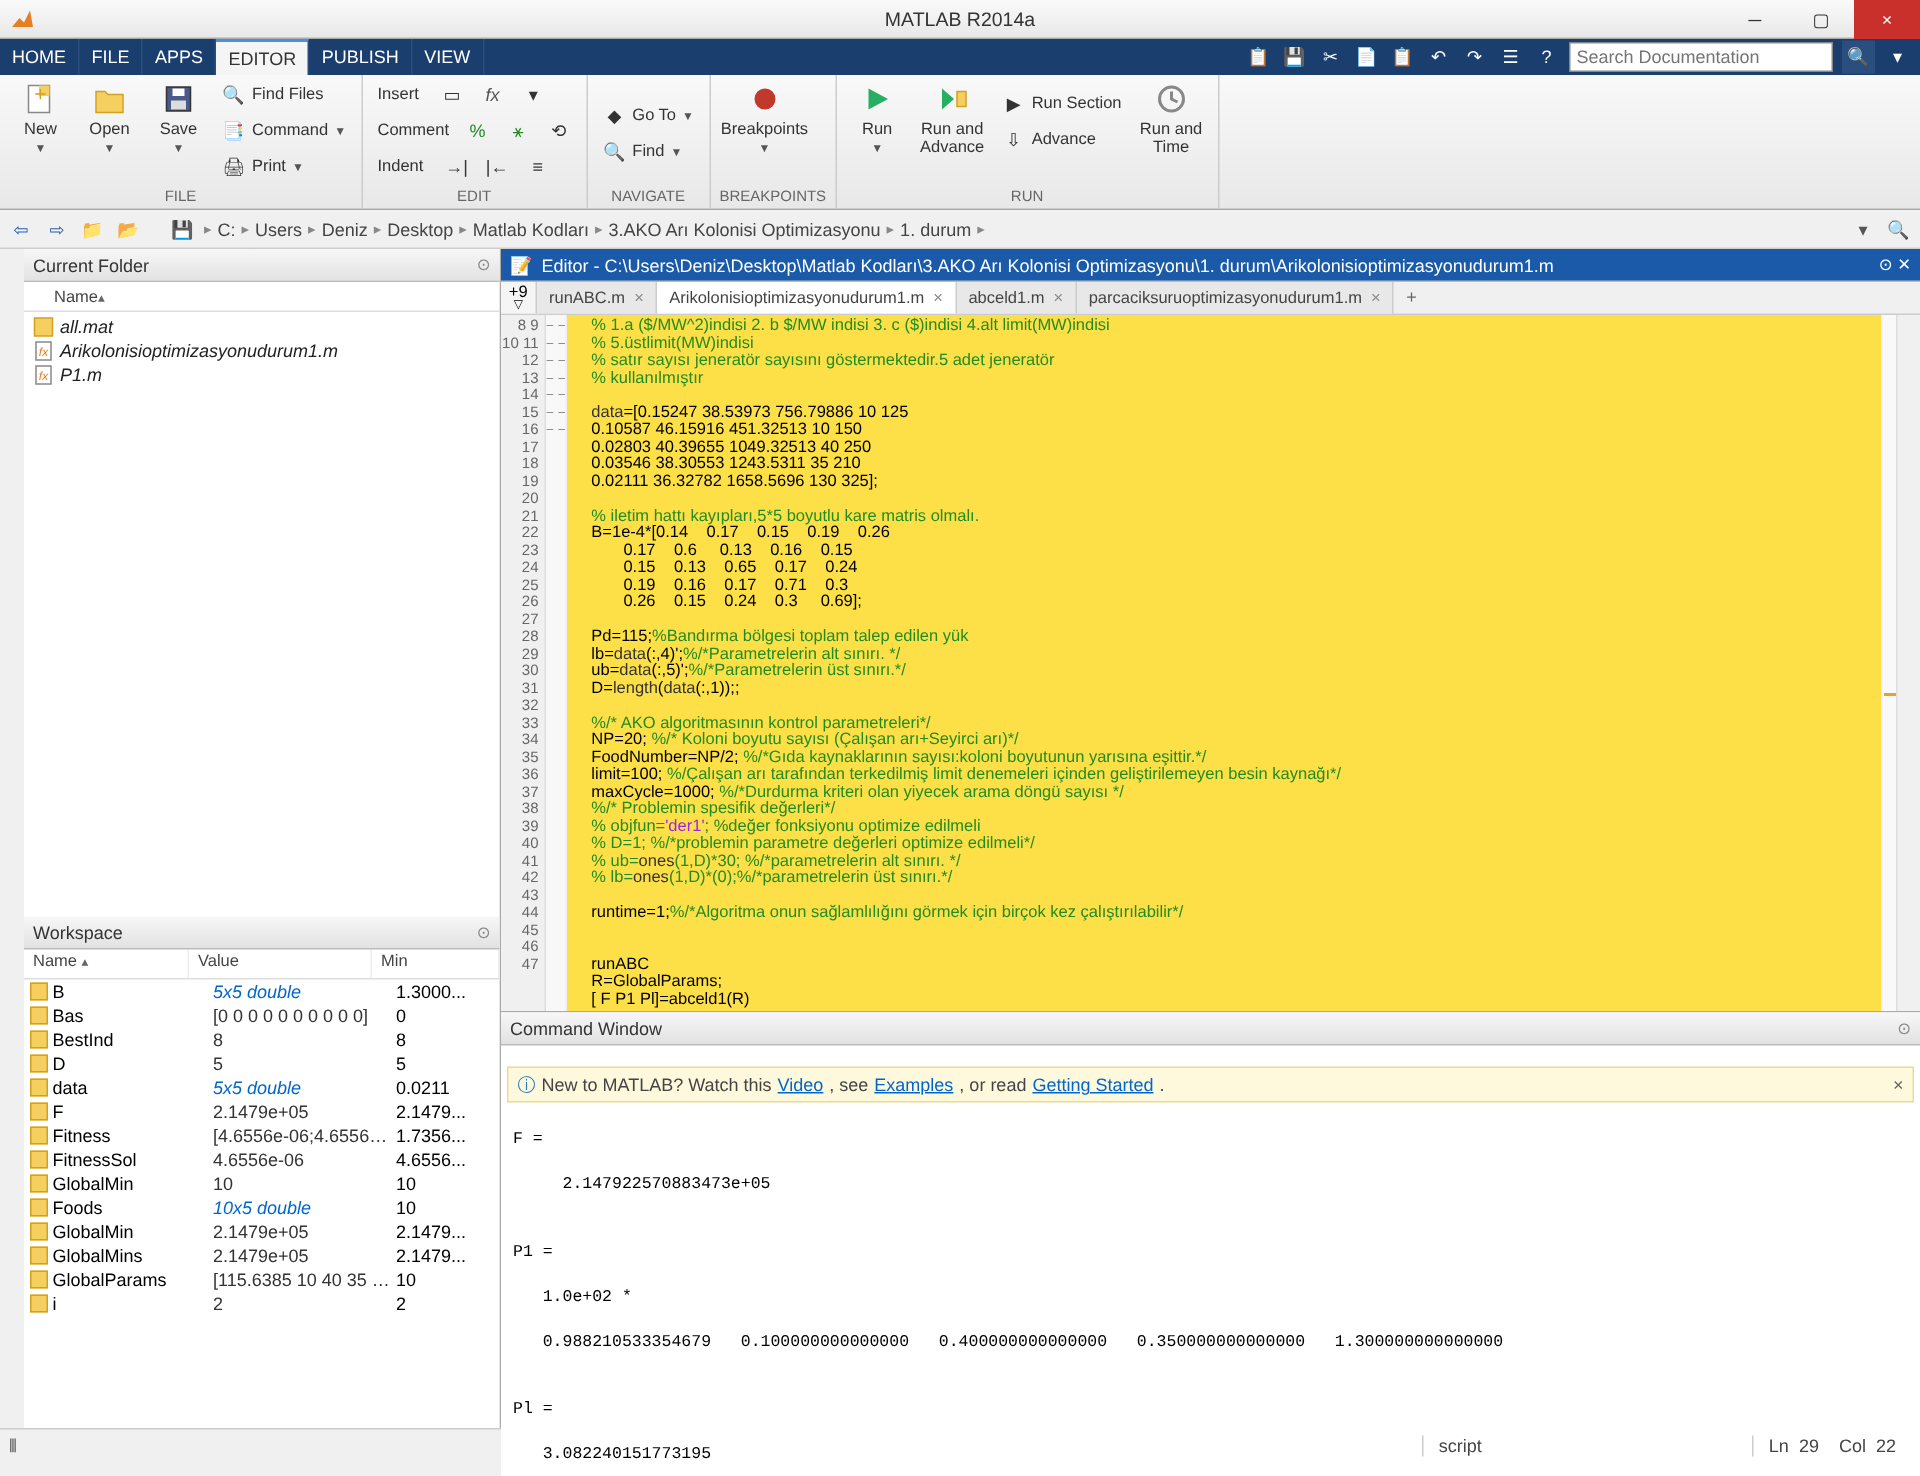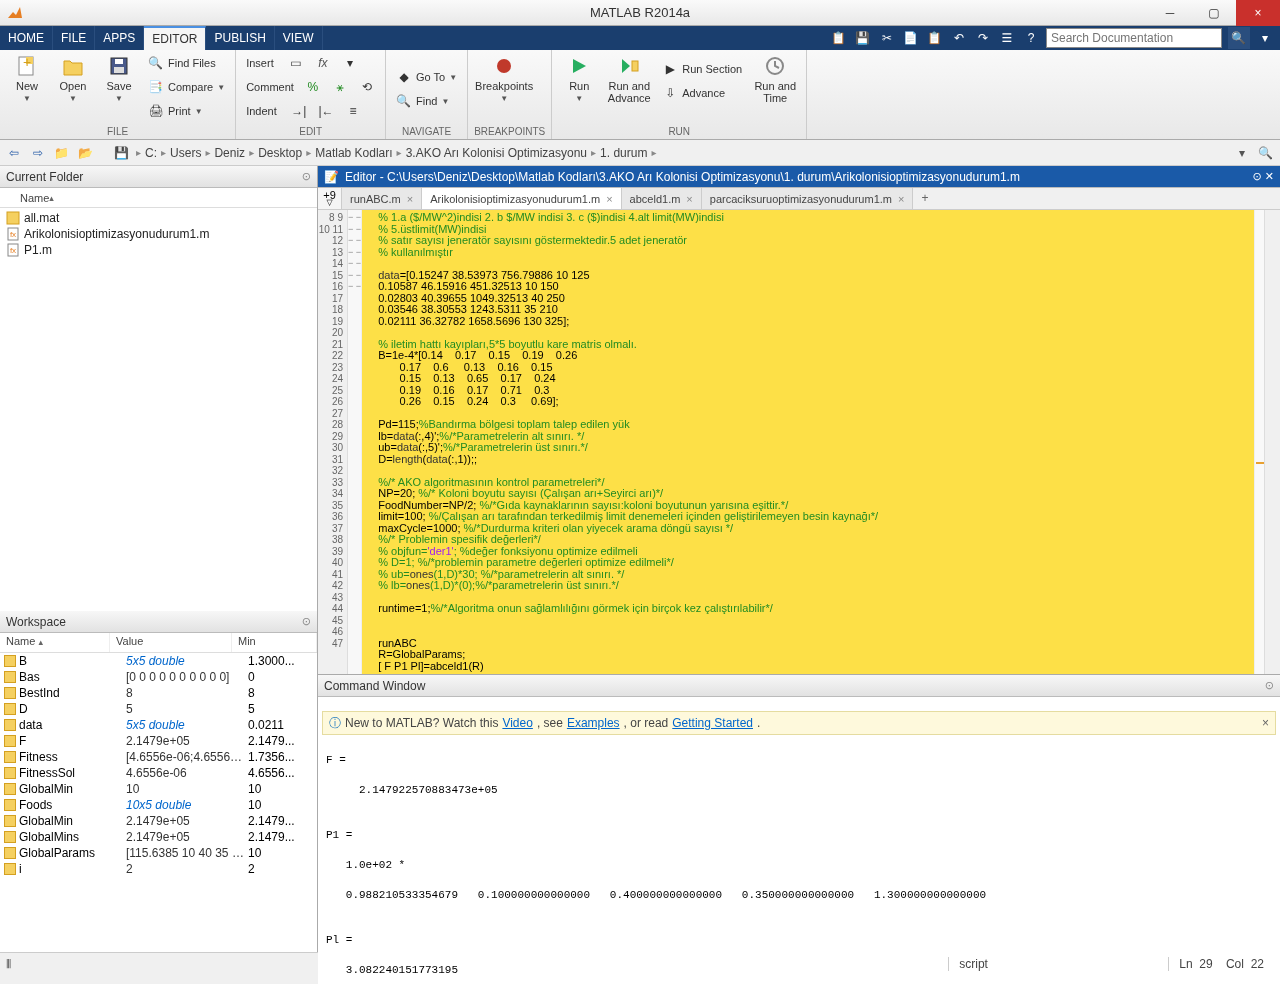--- a/index.html
+++ b/index.html
@@ -34,31 +34,31 @@
 .ribbon .smallbtn { display: flex; align-items: center; gap: 4px; padding: 2px 4px; font-size: 11px; color: #333; height: 22px; }
 .ribbon .smallbtn .smicon { width: 16px; height: 16px; display: flex; align-items: center; justify-content: center; font-size: 12px; }
 
 
 .addrbar { height: 26px; background: #f0f0f0; border-bottom: 1px solid #ccc; display: flex; align-items: center; gap: 4px; padding: 0 4px; font-size: 12px; color: #444; }
 .addrbar .navbtn { width: 20px; height: 20px; display: flex; align-items: center; justify-content: center; color: #2a5ea8; }
 .addrbar .crumb { display: flex; align-items: center; gap: 4px; }
 .addrbar .sep { color: #888; }
 
 
-.main { display: flex; height: 786px; }
+.main { display: flex; height: 786px; padding-left: 16px; }
 .leftcol { width: 318px; display: flex; flex-direction: column; border-right: 1px solid #aaa; }
 
 
 .panelhdr { height: 22px; background: linear-gradient(#f7f7f7,#e2e2e2); border-bottom: 1px solid #bbb; display: flex; align-items: center; padding: 0 6px; font-size: 12px; color: #333; position: relative; }
 .panelhdr .pop { margin-left: auto; color: #888; font-size: 11px; }
 
 .cfolder { flex: 0 0 445px; display: flex; flex-direction: column; background: #fff; }
 .cfolder .colhdr { height: 20px; border-bottom: 1px solid #ddd; display: flex; align-items: center; padding: 0 6px; font-size: 11px; color: #444; }
 .cfolder .filelist { flex: 1; padding: 2px 0; }
-.cfolder .fileitem { display: flex; align-items: center; gap: 4px; padding: 1px 6px; font-size: 12px; color: #222; }
+.cfolder .fileitem { display: flex; align-items: center; gap: 4px; padding: 1px 6px; font-size: 12px; color: #222; font-style: italic; }
 .cfolder .fileicon { width: 14px; height: 14px; display: flex; align-items: center; justify-content: center; }
 
 .details { height: 22px; }
 
 .workspace { flex: 1; display: flex; flex-direction: column; background: #fff; overflow: hidden; }
 .workspace .wshdr { display: flex; height: 20px; border-bottom: 1px solid #ddd; font-size: 11px; color: #444; }
 .workspace .wshdr div { padding: 2px 6px; border-right: 1px solid #eee; }
 .workspace .wshdr .c-name { width: 110px; }
 .workspace .wshdr .c-value { width: 122px; }
 .workspace .wshdr .c-min { flex: 1; }
@@ -184,21 +184,21 @@
         <span class="biglbl">Save</span>
           <span style="font-size:8px;color:#555">▼</span>
       </div>
       <div class="smallcol">
         <div class="smallbtn">
             <span class="smicon">🔍</span>
             <span>Find Files</span>
           </div>
         <div class="smallbtn">
             <span class="smicon">📑</span>
-            <span>Compare</span> 
+            <span>Command</span> 
             <span style="font-size:8px;color:#555">▼</span>
           </div>
         <div class="smallbtn">
             <span class="smicon">🖨</span>
             <span>Print</span> 
             <span style="font-size:8px;color:#555">▼</span>
           </div>
       </div>
     </div>
     <div class="grouplabel">FILE</div>

